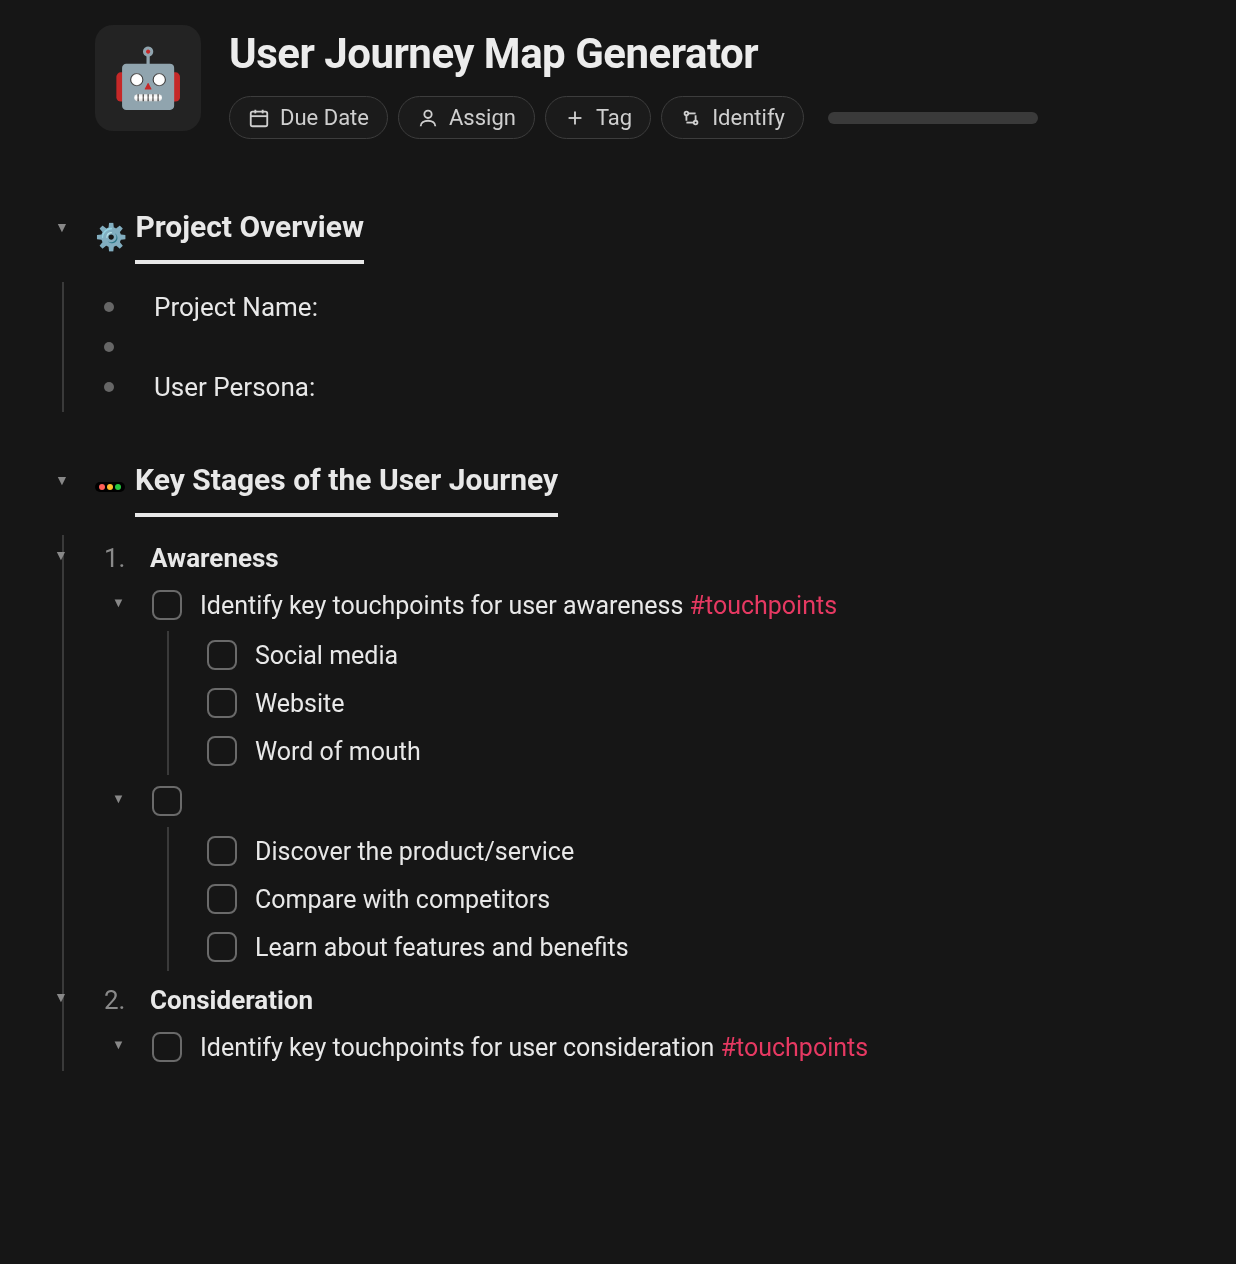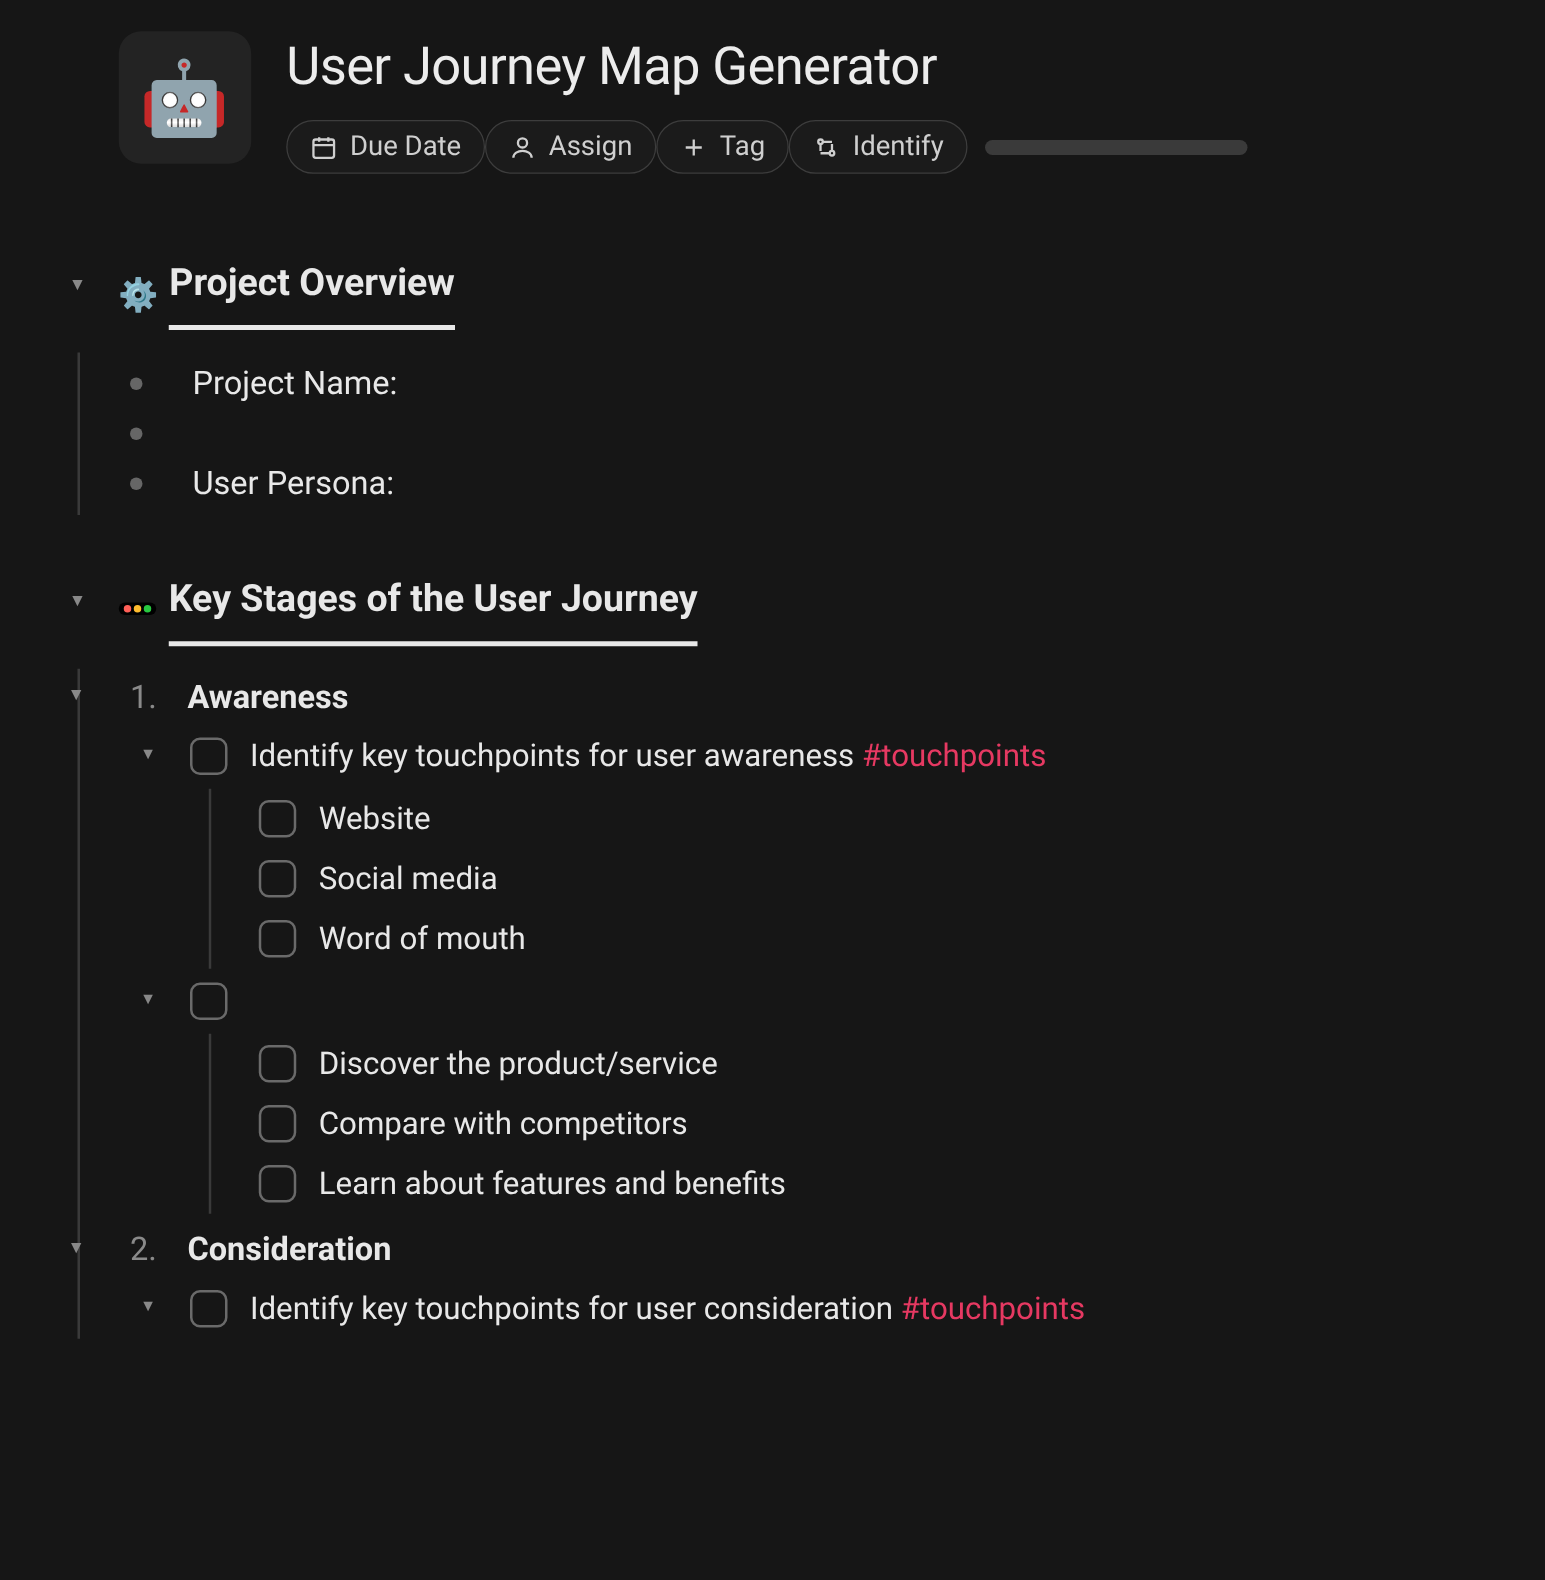--- a/index.html
+++ b/index.html
@@ -16,26 +16,26 @@
   .icon-box {
     width: 106px; height: 106px;
     background: #232323;
     border-radius: 18px;
     display: flex; align-items: center; justify-content: center;
     font-size: 58px;
   }
   .title-col { flex: 1; }
   .page-title {
     font-size: 42px;
-    font-weight: 400;
+    font-weight: 700;
     color: #ececec;
     margin-top: 4px;
     letter-spacing: -0.5px;
   }
-  .pill-row { display: flex; align-items: center; margin-top: 18px; }
+  .pill-row { display: flex; gap: 10px; align-items: center; margin-top: 18px; }
   .pill {
     display: inline-flex; align-items: center; gap: 10px;
     padding: 8px 18px;
     border: 1px solid #3d3d3d;
     border-radius: 999px;
     font-size: 22px;
     color: #cfcfcf;
     background: #1b1b1b;
     cursor: pointer;
   }
@@ -248,25 +248,25 @@
         <div class="task-row">
           <span class="task-caret">▼</span>
           <span class="cb"></span>
           <span>
             <span>Identify key touchpoints for user awareness </span><span class="tag">#touchpoints</span>
           </span>
         </div>
         <div class="sub-wrap">
           <div class="task-row">
               <span class="cb"></span>
+              <span>Social media</span>
+            </div>
+          <div class="task-row">
+              <span class="cb"></span>
               <span>Website</span>
-            </div>
-          <div class="task-row">
-              <span class="cb"></span>
-              <span>Social media</span>
             </div>
           <div class="task-row">
               <span class="cb"></span>
               <span>Word of mouth</span>
             </div>
         </div>
 
         <div class="task-row">
           <span class="task-caret">▼</span>
           <span class="cb"></span>

